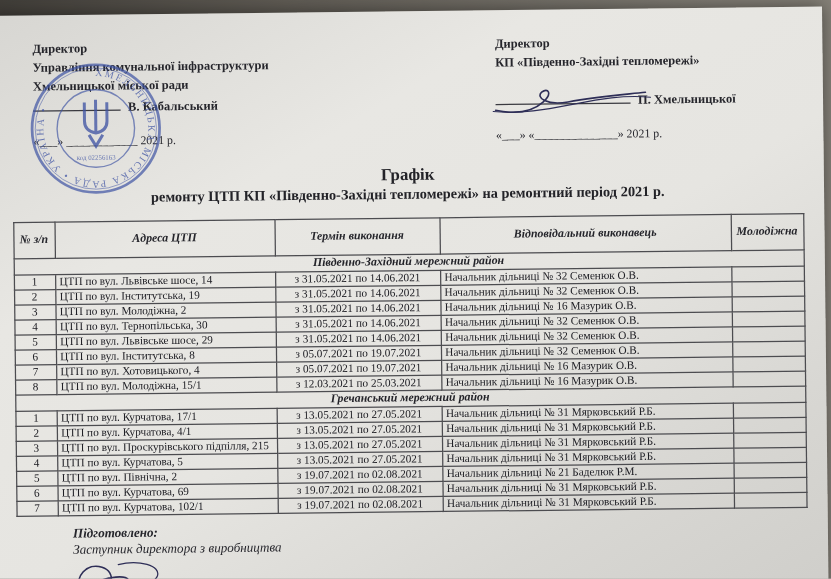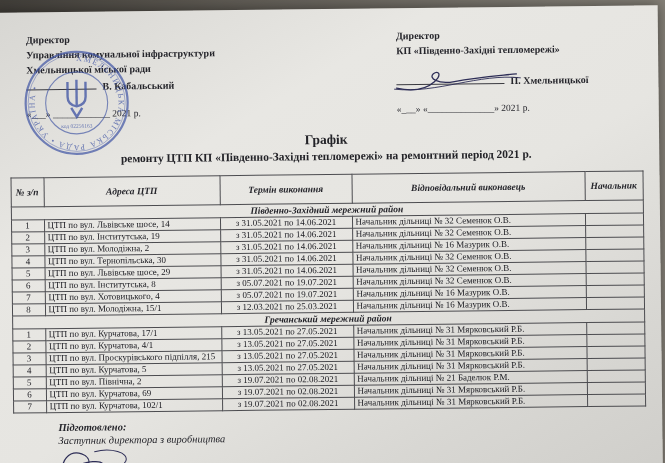--- a/index.html
+++ b/index.html
@@ -111,21 +111,21 @@
         <col style="width:132px">
         <col style="width:233px">
         <col style="width:58px">
     </colgroup>
     <thead>
       <tr>
         <th>№ з/п</th>
         <th>Адреса ЦТП</th>
         <th>Термін виконання</th>
         <th>Відповідальний виконавець</th>
-        <th>Начальник</th>
+        <th>Молодіжна</th>
       </tr>
     </thead>
     <tbody>
         <tr class="section-row">
           <td colspan="5">Південно-Західний мережний район</td>
         </tr>
         <tr>
           <td class="c0">1</td>
           <td class="c1">ЦТП по вул. Львівське шосе, 14</td>
           <td class="c2">з 31.05.2021 по 14.06.2021</td>

